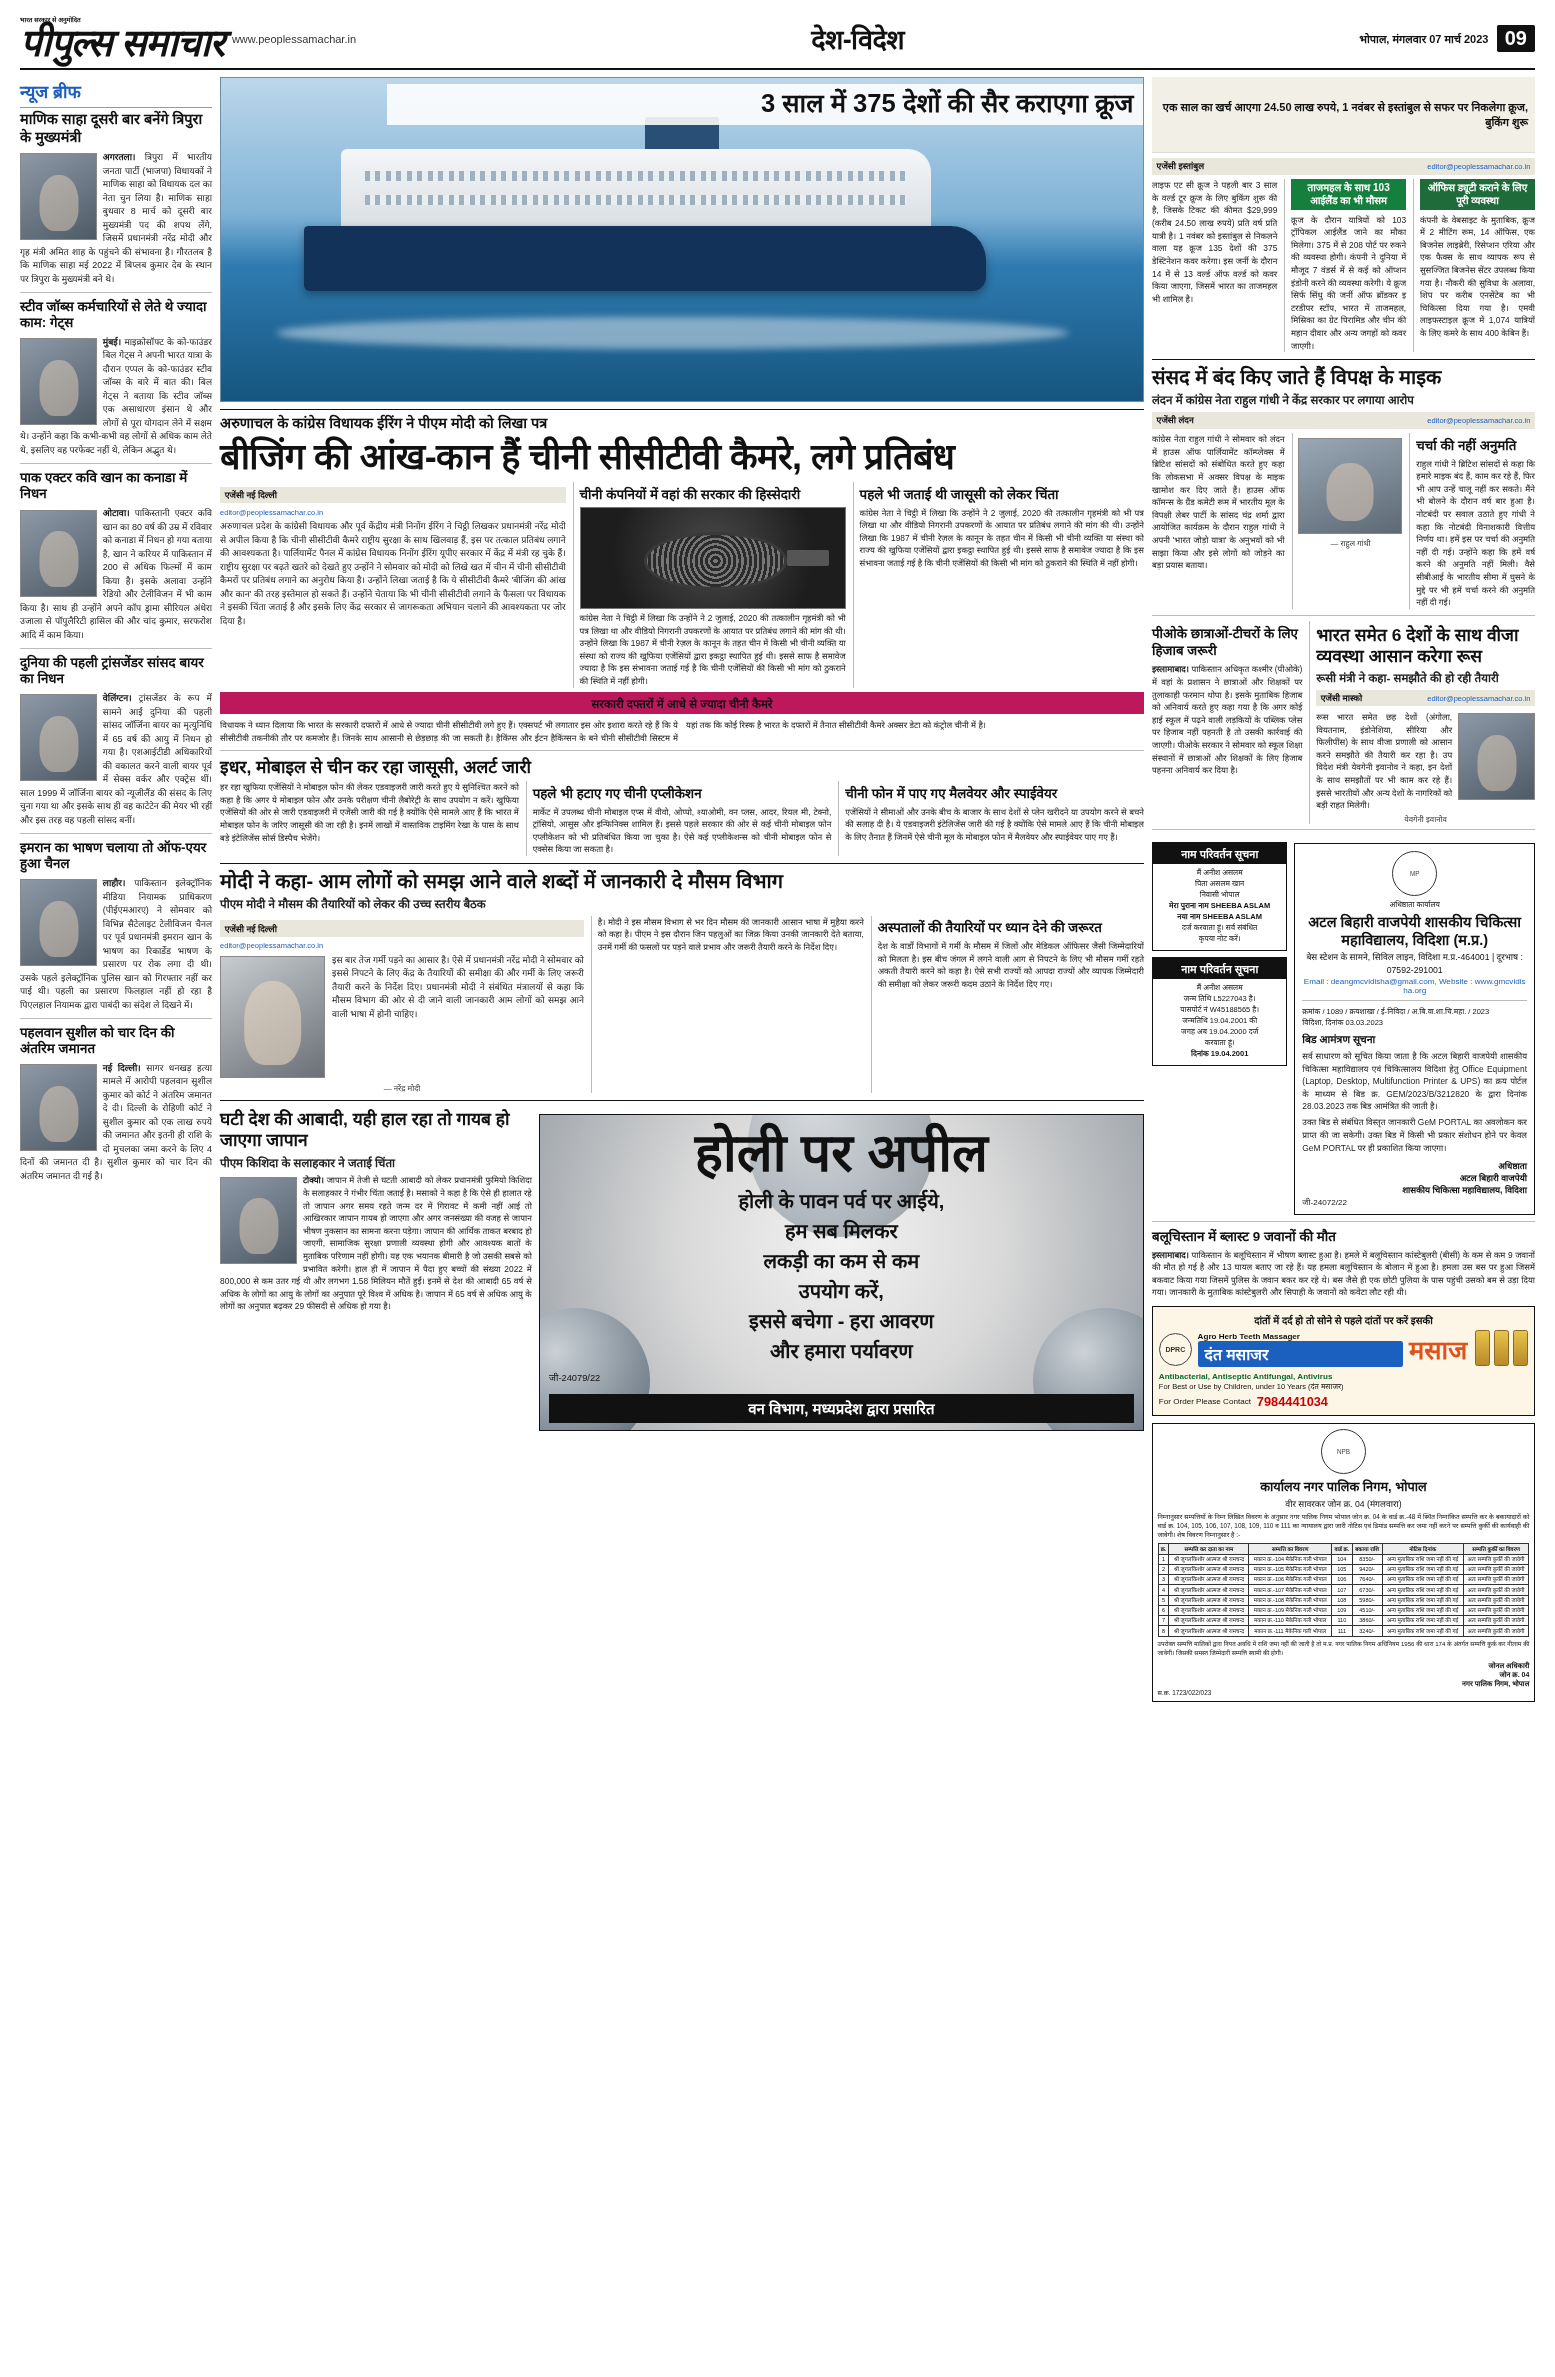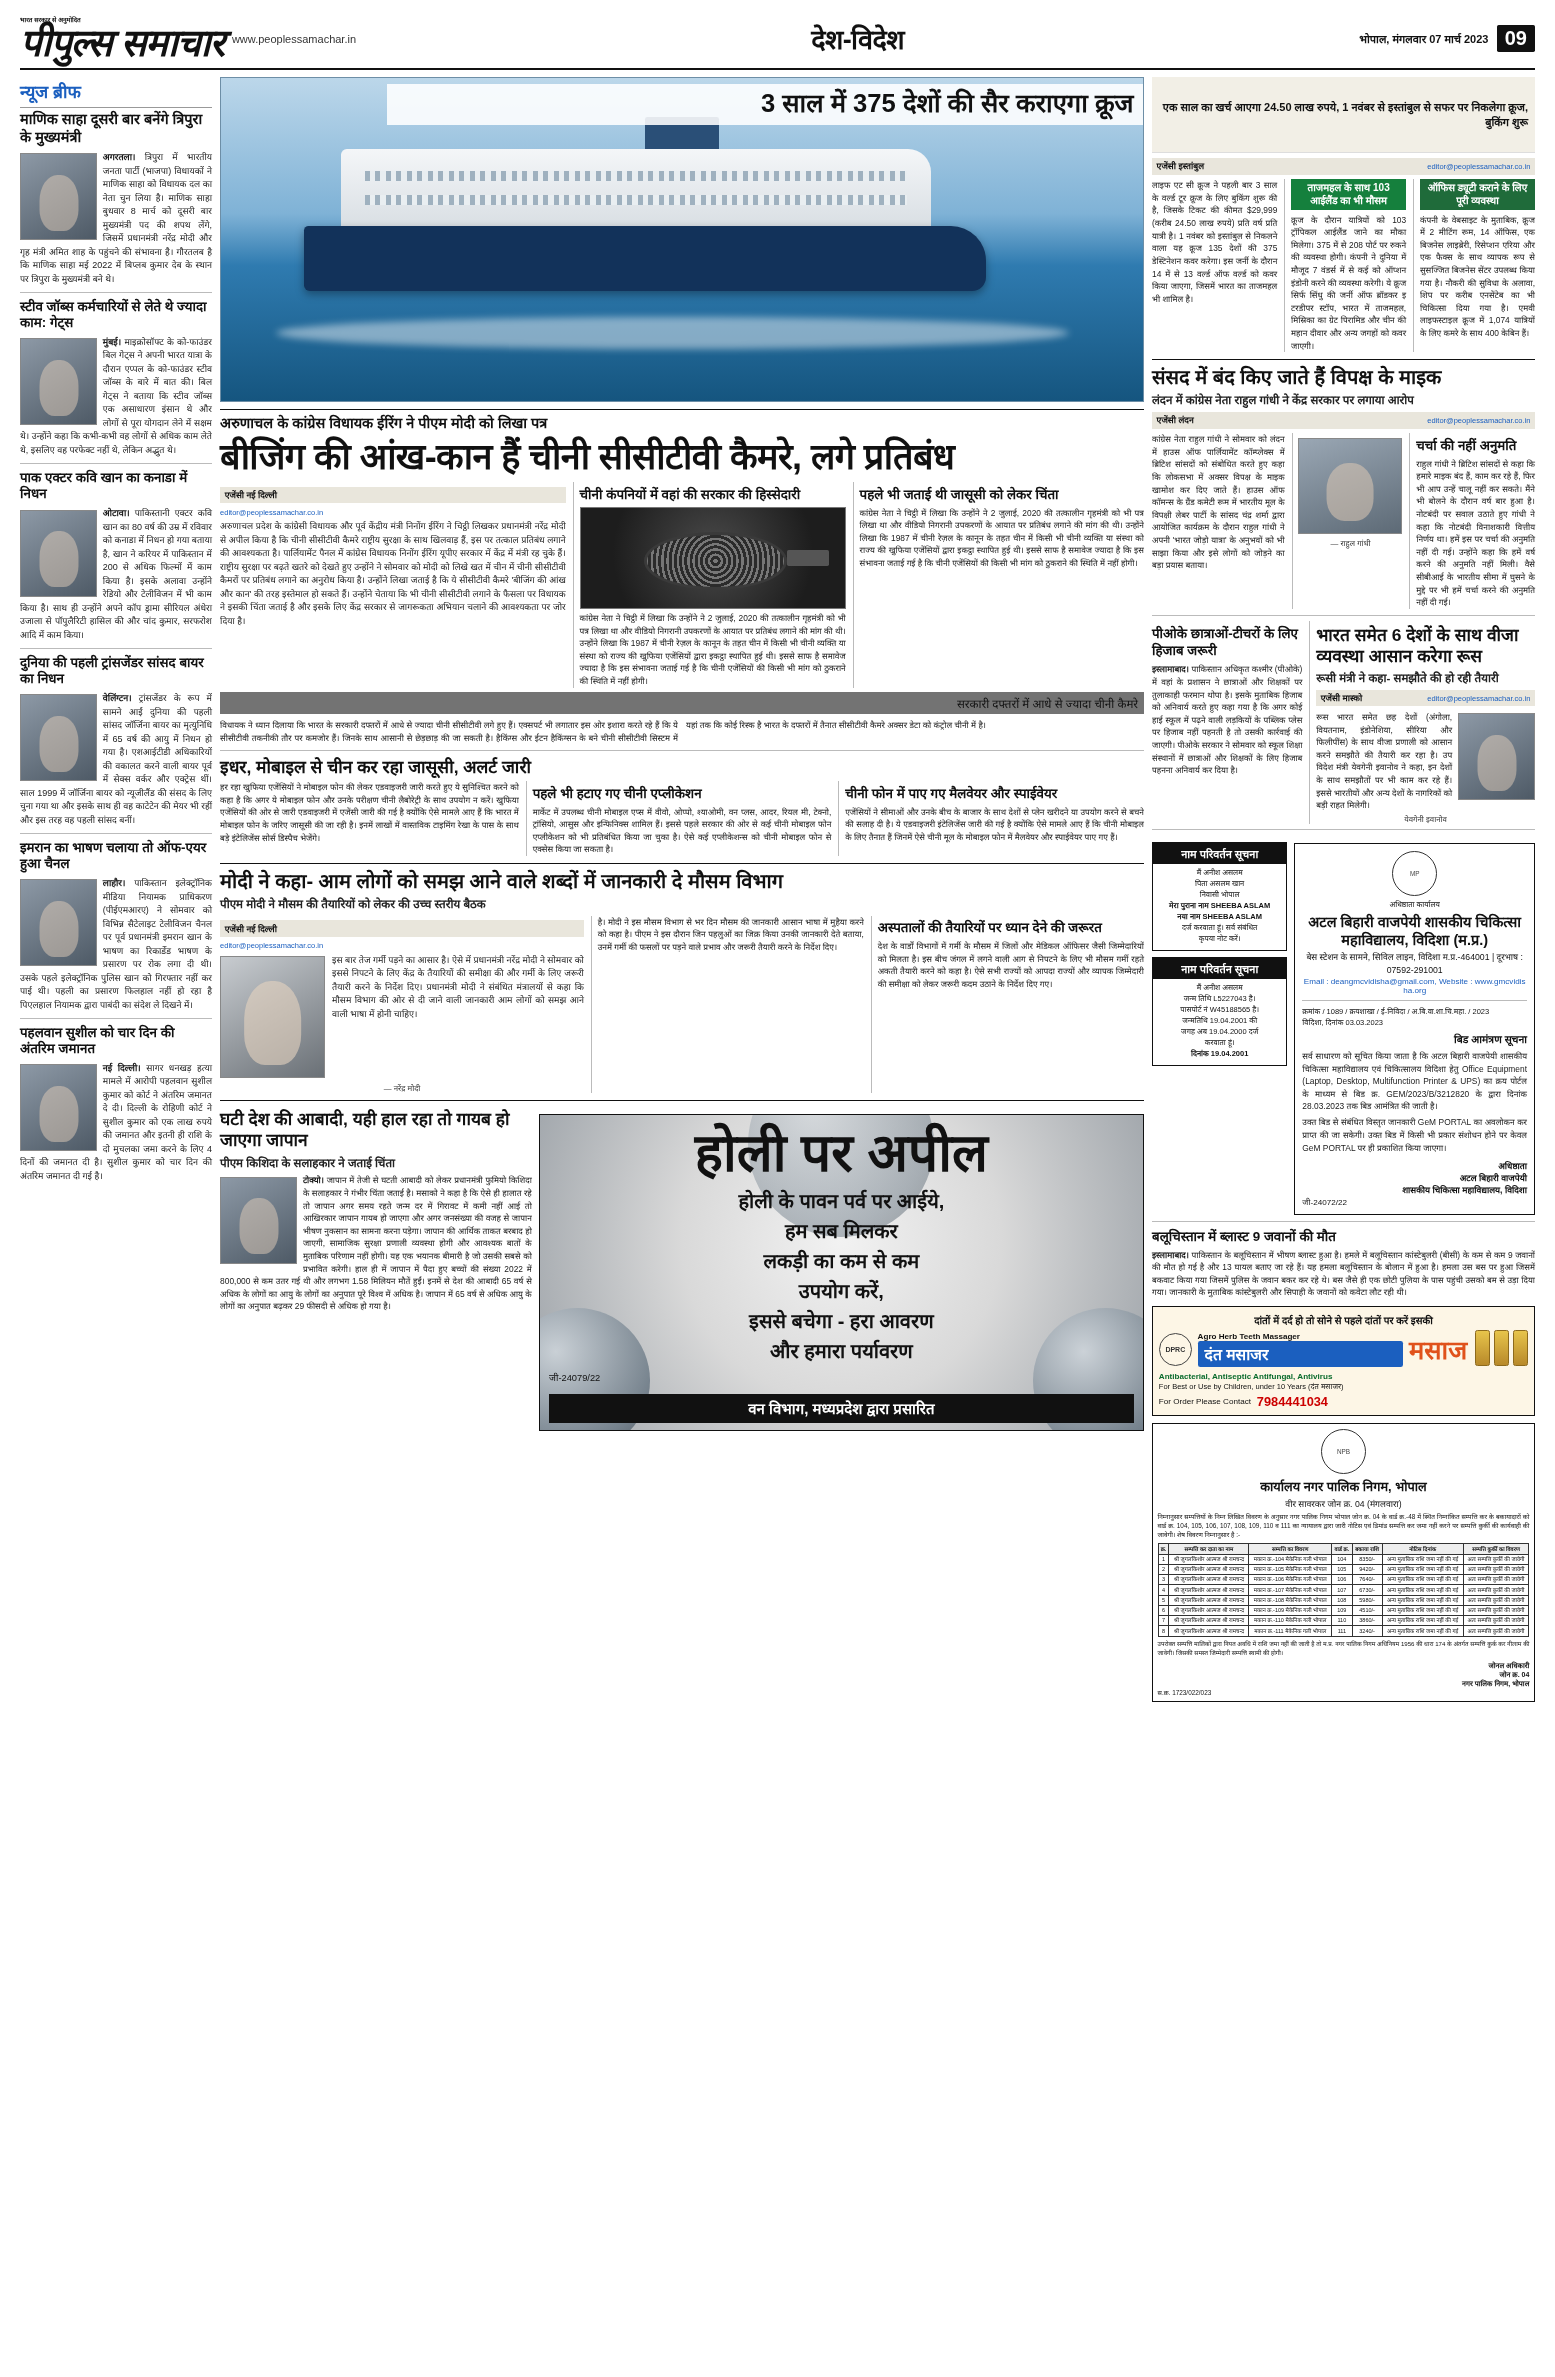--- a/index.html
+++ b/index.html
@@ -162,22 +162,22 @@
     font-size: 13.4px; font-weight:800; line-height:1.3; margin: 3.5px 0;
   }
   .sec-head {
     font-size: 20px; font-weight:800; line-height:1.2; margin: 3.5px 0;
   }
   .sec-head.md { font-size: 17.4px; }
   .strap {
     font-size: 11.6px; font-weight:700; color:#222; margin: 2.3px 0 4.6px;
   }
   .banner-strip {
-    background:#737373; font-size:11.6px; font-weight:400; padding:3.5px 5.8px;
-    text-align:right; margin: 4.6px 0;
+    background:#be185d; font-size:11.6px; font-weight:700; padding:3.5px 5.8px;
+    text-align:center; margin: 4.6px 0;
   }
   .cctv-photo {
     width:100%; height: 102px; background: radial-gradient(circle at 50% 45%, #4a4a4a, #1d1d1d 70%);
     border:0.6px solid #777; position:relative; overflow:hidden; margin-bottom:3.5px;
   }
   .cctv-photo::before{
     content:""; position:absolute; left:24%; top:24%; width:52%; height:52%;
     border-radius:50%; background: repeating-radial-gradient(circle at 50% 50%, #777 0 2.3px, #2b2b2b 2.3px 5.2px);
     border:3.5px solid #3a3a3a;
   }
@@ -282,21 +282,21 @@
   .holi-code { position:relative; font-size:9.3px; margin-top: 5.8px; }
 
   
   .flexrow { display:flex; gap:7px; }
   .w50 { flex:1; }
   .mt6 { margin-top:3.5px; }
   .mt10 { margin-top:5.8px; }
   .cap { font-size: 7.8px; color:#333; text-align:center; margin-top:1.7px; }
   .email { font-size: 7.5px; color:#1b5fbf; }
   .sideline { border-left:0.6px solid #bbb; padding-left:5.8px; }
-  .center { text-align:right; }
+  .center { text-align:left; }
   .b { font-weight:800; }
 </style>
 </head>
 <body>
 
 <div class="page">
 
   <div class="masthead">
     <div class="mast-logo">
       <div>

